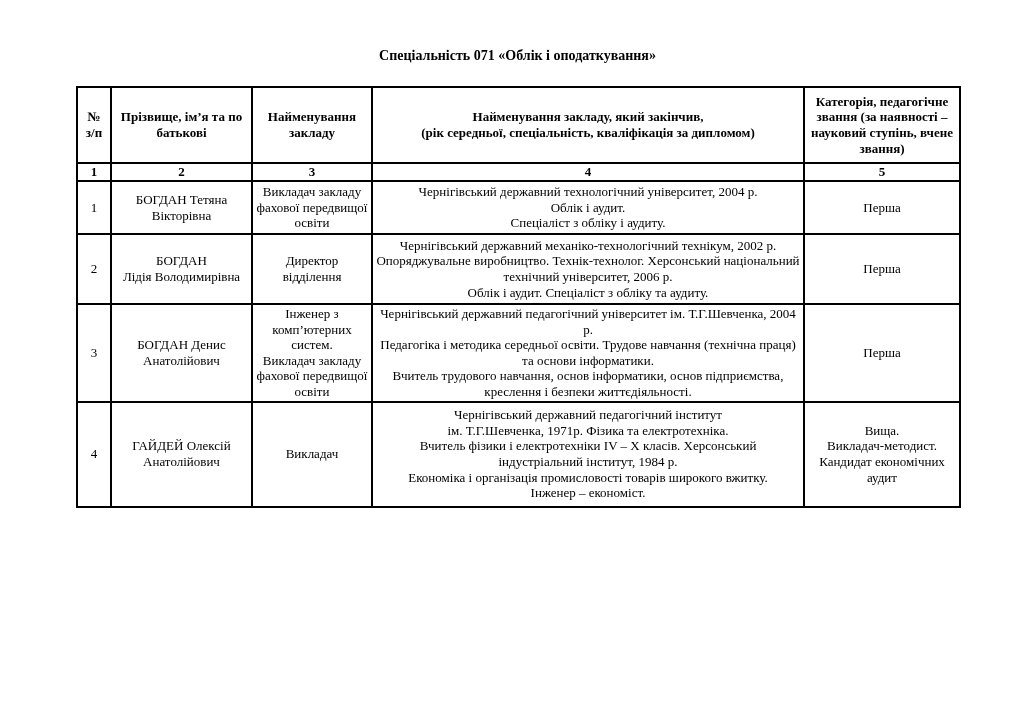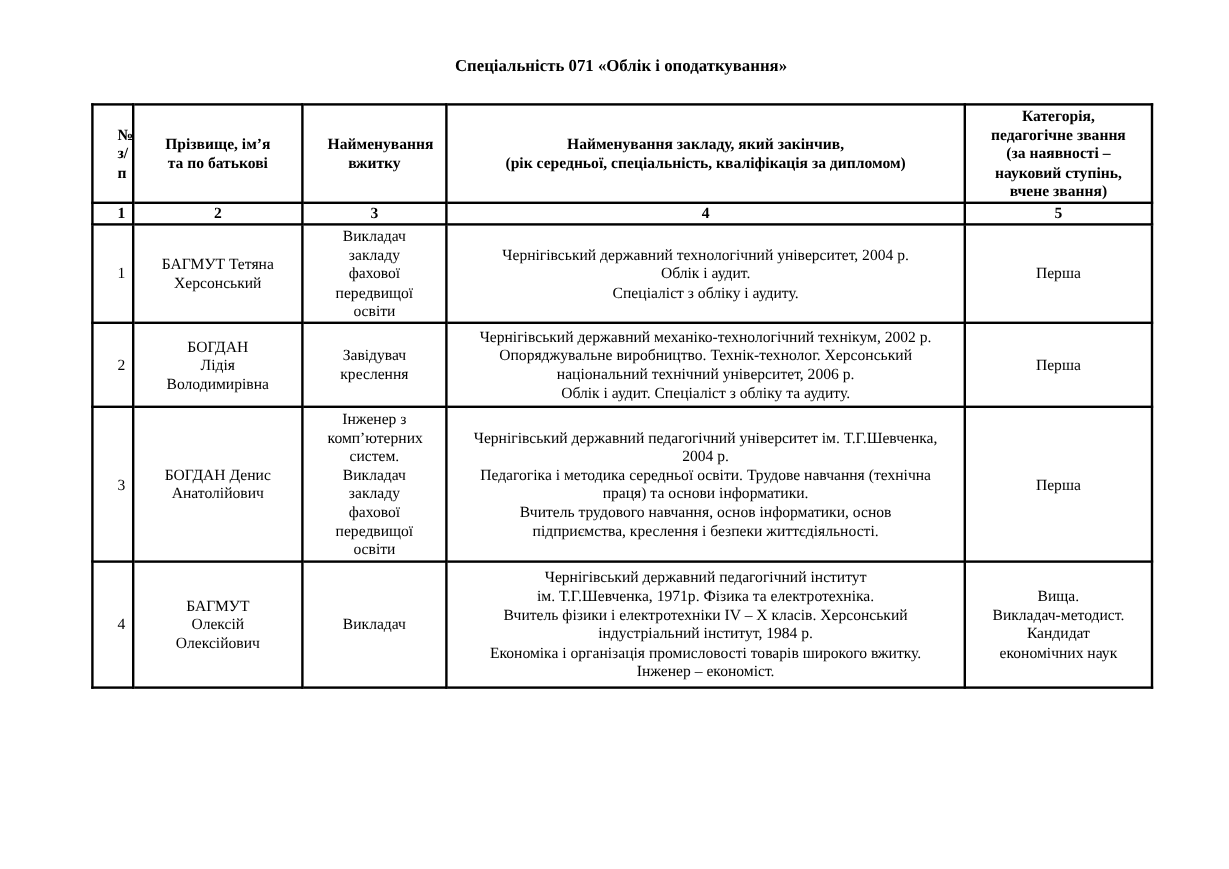--- a/index.html
+++ b/index.html
@@ -31,21 +31,21 @@
   table.staff {
     position: absolute;
     left: 76px;
     top: 86px;
     border-collapse: collapse;
     table-layout: fixed;
     width: 883px;
   }
   table.staff td {
     border: 2px solid #000;
-    padding: 1px 20px;
+    padding: 1px 3px;
     text-align: center;
     vertical-align: middle;
     font-size: 13px;
     line-height: 1.2;
     white-space: pre-line;
     overflow: hidden;
   }
   tr.header-row td {
     font-weight: bold;
     height: 72px;
@@ -74,74 +74,74 @@
       <col style="width:120px">
       <col style="width:432px">
       <col style="width:156px">
     </colgroup>
 
     <tbody>
         <tr class="header-row">
       <td>№
 з/п</td>
       <td>Прізвище, ім’я та по батькові</td>
-      <td>Найменування вжитку</td>
+      <td>Найменування закладу</td>
       <td>Найменування закладу, який закінчив,
 (рік середньої, спеціальність, кваліфікація за дипломом)</td>
       <td>Категорія, педагогічне звання (за наявності – науковий ступінь, вчене звання)</td>
     </tr>
 
     <tr class="index-row">
       <td>1</td>
       <td>2</td>
       <td>3</td>
       <td>4</td>
       <td>5</td>
     </tr>
 
     <tr class="row-1">
       <td>1</td>
-      <td>БАГМУТ Тетяна Херсонський</td>
+      <td>БОГДАН Тетяна Вікторівна</td>
       <td>Викладач закладу фахової передвищої освіти</td>
       <td>Чернігівський державний технологічний університет, 2004 р.
 Облік і аудит.
 Спеціаліст з обліку і аудиту.</td>
       <td>Перша</td>
     </tr>
 
     <tr class="row-2">
       <td>2</td>
       <td>БОГДАН
 Лідія Володимирівна</td>
-      <td>Завідувач креслення</td>
+      <td>Директор відділення</td>
       <td>Чернігівський державний механіко-технологічний технікум, 2002 р. Опоряджувальне виробництво. Технік-технолог. Херсонський національний технічний університет, 2006 р.
 Облік і аудит. Спеціаліст з обліку та аудиту.</td>
       <td>Перша</td>
     </tr>
 
     <tr class="row-3">
       <td>3</td>
       <td>БОГДАН Денис Анатолійович</td>
       <td>Інженер з комп’ютерних систем.
 Викладач закладу фахової передвищої освіти</td>
       <td>Чернігівський державний педагогічний університет ім. Т.Г.Шевченка, 2004 р.
 Педагогіка і методика середньої освіти. Трудове навчання (технічна праця) та основи інформатики.
 Вчитель трудового навчання, основ інформатики, основ підприємства, креслення і безпеки життєдіяльності.</td>
       <td>Перша</td>
     </tr>
 
     <tr class="row-4">
       <td>4</td>
-      <td>БАГМУТ Олексій Олексійович</td>
+      <td>ГАЙДЕЙ Олексій Анатолійович</td>
       <td>Викладач</td>
       <td>Чернігівський державний педагогічний інститут
 ім. Т.Г.Шевченка, 1971р. Фізика та електротехніка.
 Вчитель фізики і електротехніки IV – Х класів. Херсонський індустріальний інститут, 1984 р.
 Економіка і організація промисловості товарів широкого вжитку.
 Інженер – економіст.</td>
       <td>Вища.
 Викладач-методист.
-Кандидат економічних наук</td>
+Кандидат економічних аудит</td>
     </tr>
   </tbody>
     </table>
 
 </div>
 
 </body></html>

